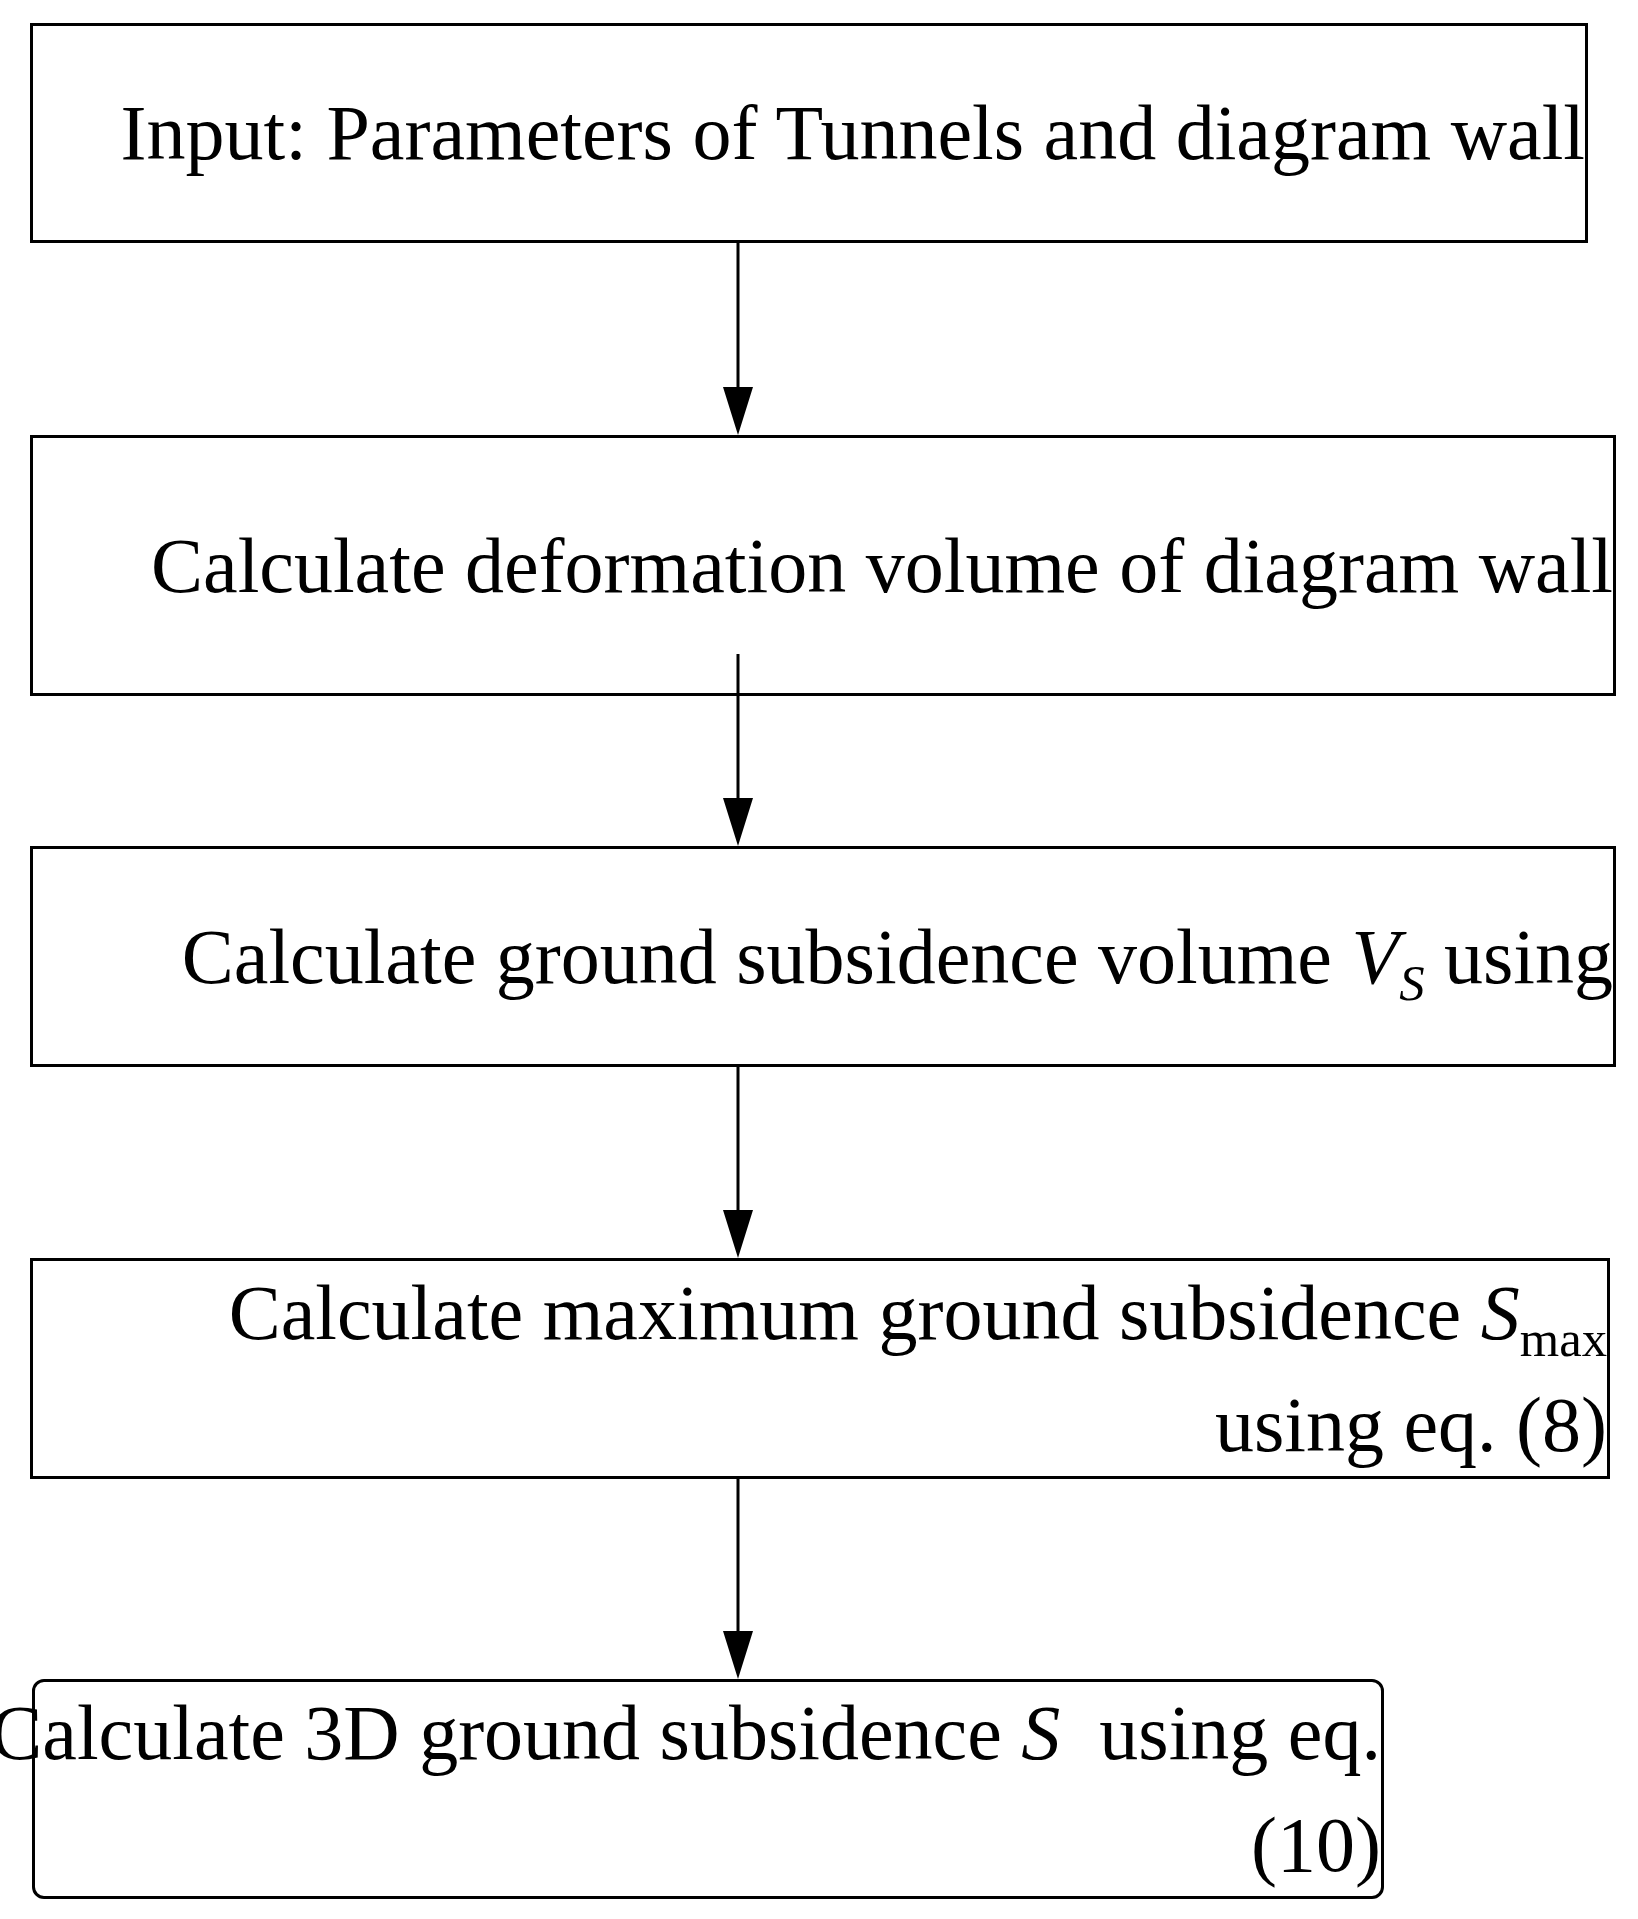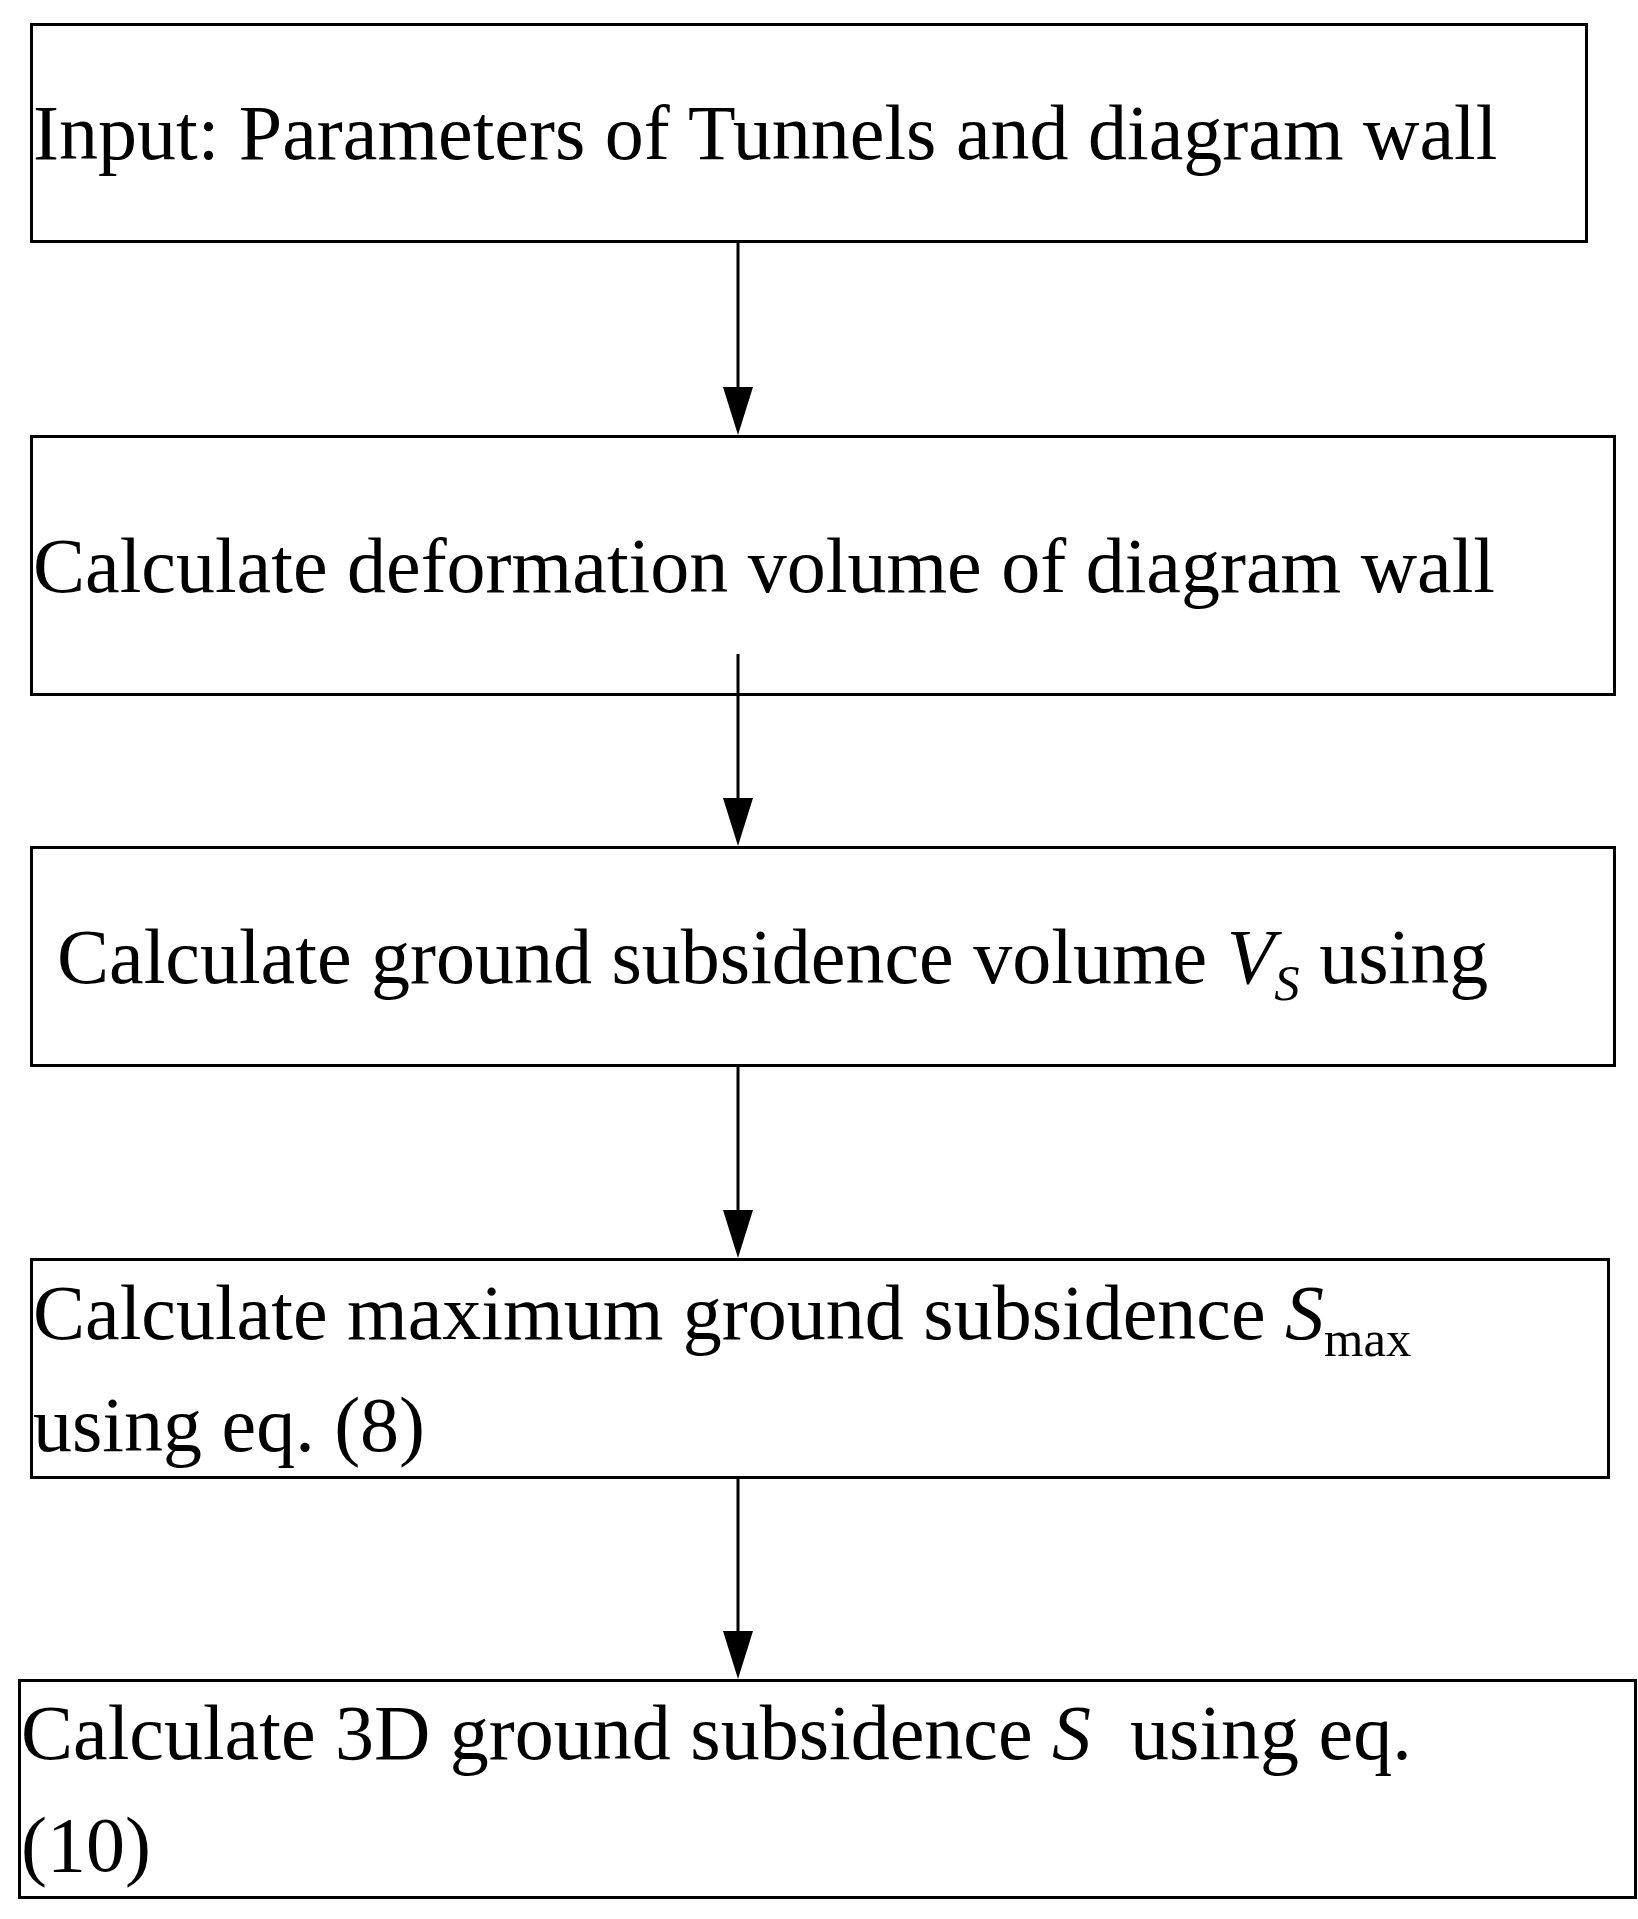--- a/index.html
+++ b/index.html
@@ -20,21 +20,21 @@
     inset: 0;
   }
   .flow-box {
     position: absolute;
     box-sizing: border-box;
     border: 3px solid #000000;
     background: #ffffff;
     display: flex;
     flex-direction: column;
     justify-content: center;
-    align-items: flex-start;
+    align-items: flex-end;
     overflow: visible;
   }
   .line {
     font-size: 78px;
     line-height: 112px;
     white-space: pre;
     text-align: center;
     color: #000000;
   }
   .line sub {
@@ -101,18 +101,18 @@
   <div class="flow-box" style="left: 30px; top: 1258px; width: 1580px; height: 221px; border-color: rgb(0, 0, 0); color: rgb(0, 0, 0);">
     <div class="line"><span>Calculate maximum ground subsidence </span><span style="font-style: italic;">S</span><sub>max</sub></div>
     <div class="line"><span>using eq. (8)</span></div>
   </div>
 
   <div class="arrow" style="left:723px; top:1479px; height:200px;">
     <div class="stem" style="background: rgb(0, 0, 0);"></div>
     <div class="head" style="border-top-color: rgb(0, 0, 0);"></div>
   </div>
 
-  <div class="flow-box" style="left: 18px; top: 1679px; width: 1619px; height: 220px; border-color: rgb(0, 0, 0); color: rgb(0, 0, 0);">
+  <div class="flow-box" style="left: 32px; top: 1679px; width: 1352px; height: 220px; border-color: rgb(0, 0, 0); color: rgb(0, 0, 0); border-radius: 12px;">
     <div class="line"><span>Calculate 3D ground subsidence </span><span style="font-style: italic;">S</span><span>  using eq.</span></div>
     <div class="line"><span>(10)</span></div>
   </div>
 
 </div>
 
 </body></html>

